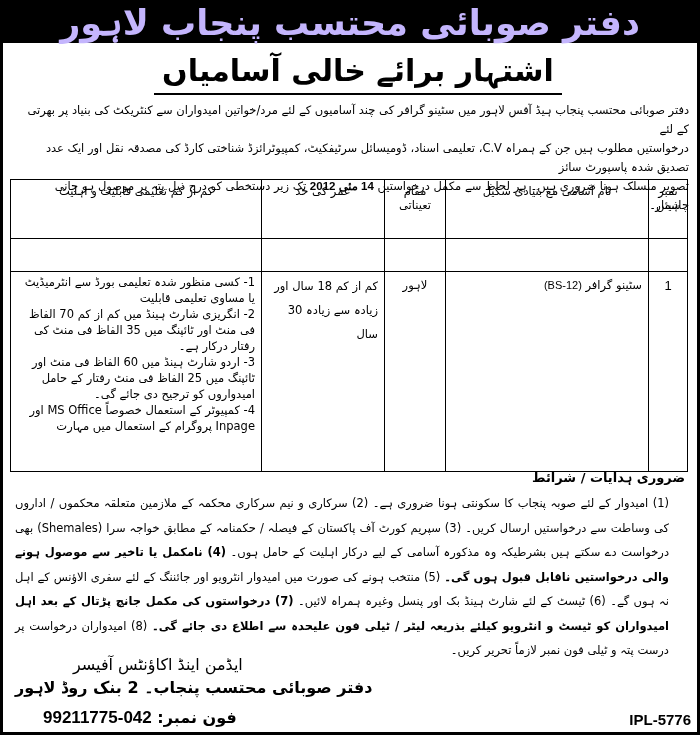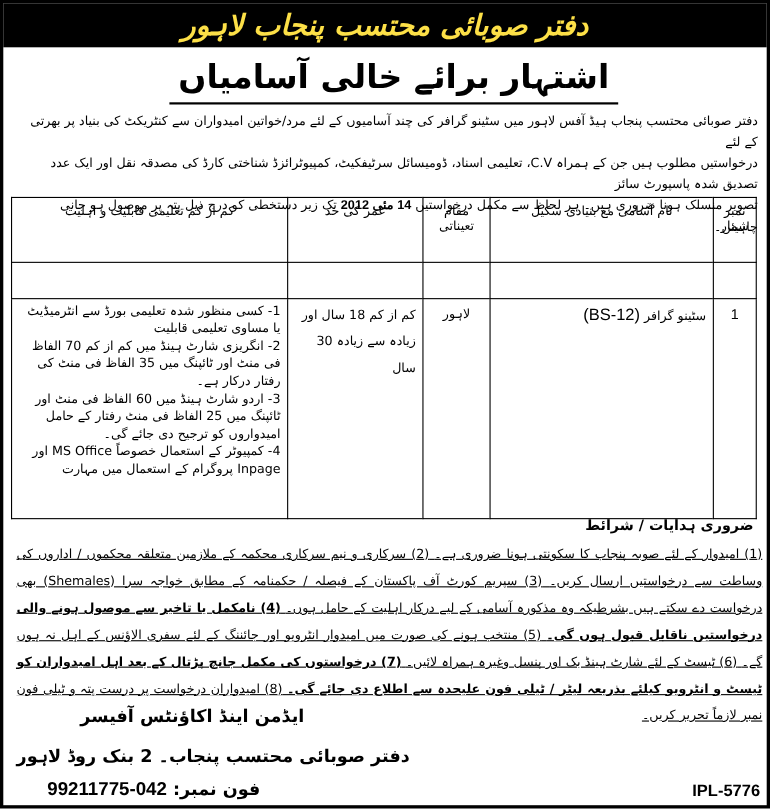--- a/index.html
+++ b/index.html
@@ -1,42 +1,42 @@
 <!DOCTYPE html>
 <html><head>
   <meta charset="utf-8">
   <style>
     html, body { margin:0; padding:0; background:#fff; }
     body { width:700px; height:735px; overflow:hidden; font-family:"DejaVu Sans", sans-serif; color:#000; }
     .ad { position:relative; width:694px; height:729px; border:3px solid #000; box-sizing:content-box; }
-    .banner { height:40px; background:#000; color:#fde047; display:flex; align-items:center; justify-content:center; direction:rtl; font-size:26px; font-weight:bold; letter-spacing:1px;font-style:italic; }
+    .banner { height:40px; background:#000; color:#c4b5fd; display:flex; align-items:center; justify-content:center; direction:rtl; font-size:35px; font-weight:bold; letter-spacing:1px; }
     .headline { text-align:center; direction:rtl; margin-top:6px; }
     .headline span { display:inline-block; font-size:30px; font-weight:bold; border-bottom:2px solid #000; padding:0 8px 0 8px; line-height:44px;margin-left:16px; }
     .intro { direction:rtl; text-align:right; font-size:11.5px; line-height:19px; padding:6px 8px 0 12px; height:76px; }
     .intro .b { font-weight:bold; font-family:"Liberation Sans", sans-serif; }
     table { position:absolute; left:7px; top:176px; width:678px; border-collapse:collapse; direction:rtl; font-size:11.5px; }
     th, td { border:1.5px solid #000; vertical-align:top; }
     th { font-weight:normal; height:50px; padding:4px 6px; text-align:center; }
     th.c-sr { width:26px; text-align:center; }
     th.c-post { width:190px; }
     th.c-place { width:48px; }
     th.c-age { width:110px; }
     td { padding:3px 6px; }
     tr.empty td { height:26px; }
     tr.job td { height:190px; }
     td.sr { text-align:center; font-family:"Liberation Sans", sans-serif; font-size:13px; padding-top:6px; }
     td.post { text-align:right; padding-top:6px; }
-    td.post .scale { font-family:"Liberation Sans", sans-serif; font-size:15px; }
+    td.post .scale { font-family:"Liberation Sans", sans-serif; font-size:11px; }
     td.place { text-align:center; padding-top:6px;margin-left:22px; }
     td.age { text-align:right; line-height:24px; padding-top:2px; }
     td.qual { text-align:right; line-height:16px; padding-top:2px; }
     .terms-title { position:absolute; right:12px; top:467px; direction:rtl; font-weight:bold; font-size:13px; }
-    .terms { position:absolute; right:4px; left:12px; top:488px; direction:rtl; text-align:justify; font-size:11.5px; line-height:24.5px;text-decoration:underline; }
+    .terms { position:absolute; right:28px; left:12px; top:488px; direction:rtl; text-align:justify; font-size:11.5px; line-height:24.5px; }
     .terms .b { font-weight:bold; }
-    .officer { position:absolute; left:70px; top:638px; font-size:16px; font-weight:bold; direction:rtl; }
+    .officer { position:absolute; left:70px; top:652px; font-size:16px; font-weight:normal; direction:rtl; }
     .address { position:absolute; left:12px; top:675px; font-size:16px; font-weight:bold; direction:rtl; }
     .phone { position:absolute; left:40px; top:705px; font-size:16px; font-weight:bold; direction:rtl; }
     .phone .n { font-family:"Liberation Sans", sans-serif; font-size:17px; }
     .ipl { position:absolute; right:6px; top:708px; font-family:"Liberation Sans", sans-serif; font-weight:bold; font-size:15px; }
   </style>
 </head>
 <body>
 
 <div class="ad">
   <div class="banner">دفتر صوبائی محتسب پنجاب لاہور</div>

